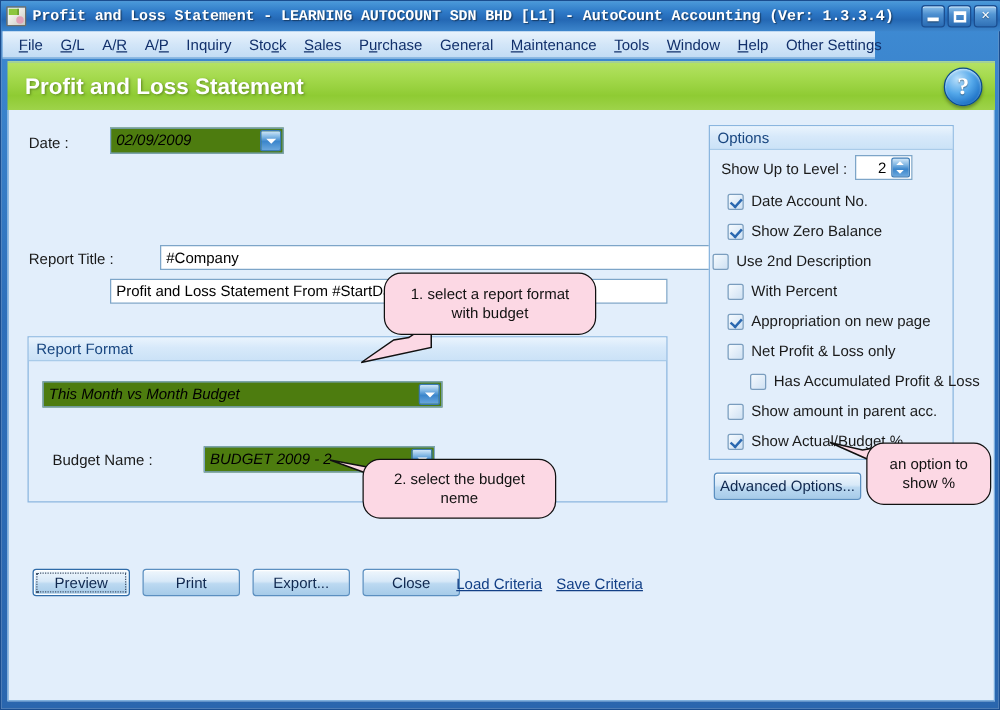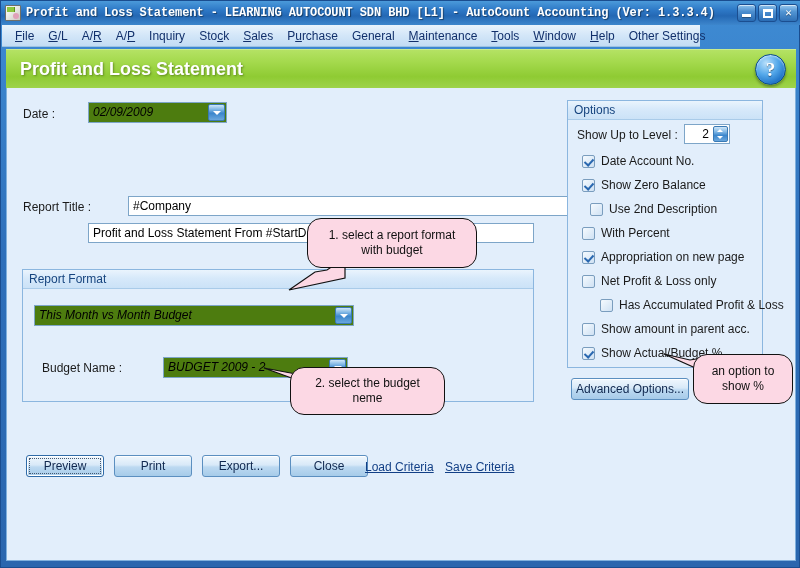--- a/index.html
+++ b/index.html
@@ -302,21 +302,21 @@
       </div>
 
       <div class="chk-row" style="left:14px; top:53px;">
         <div class="chkbox on"></div>
         <div class="chk-label">Date Account No.</div>
       </div>
       <div class="chk-row" style="left:14px; top:77px;">
         <div class="chkbox on"></div>
         <div class="chk-label">Show Zero Balance</div>
       </div>
-      <div class="chk-row" style="left:22px; top:101px;">
+      <div class="chk-row" style="left:2px; top:101px;">
         <div class="chkbox"></div>
         <div class="chk-label">Use 2nd Description</div>
       </div>
       <div class="chk-row" style="left:14px; top:125px;">
         <div class="chkbox"></div>
         <div class="chk-label">With Percent</div>
       </div>
       <div class="chk-row" style="left:14px; top:149px;">
         <div class="chkbox on"></div>
         <div class="chk-label">Appropriation on new page</div>

